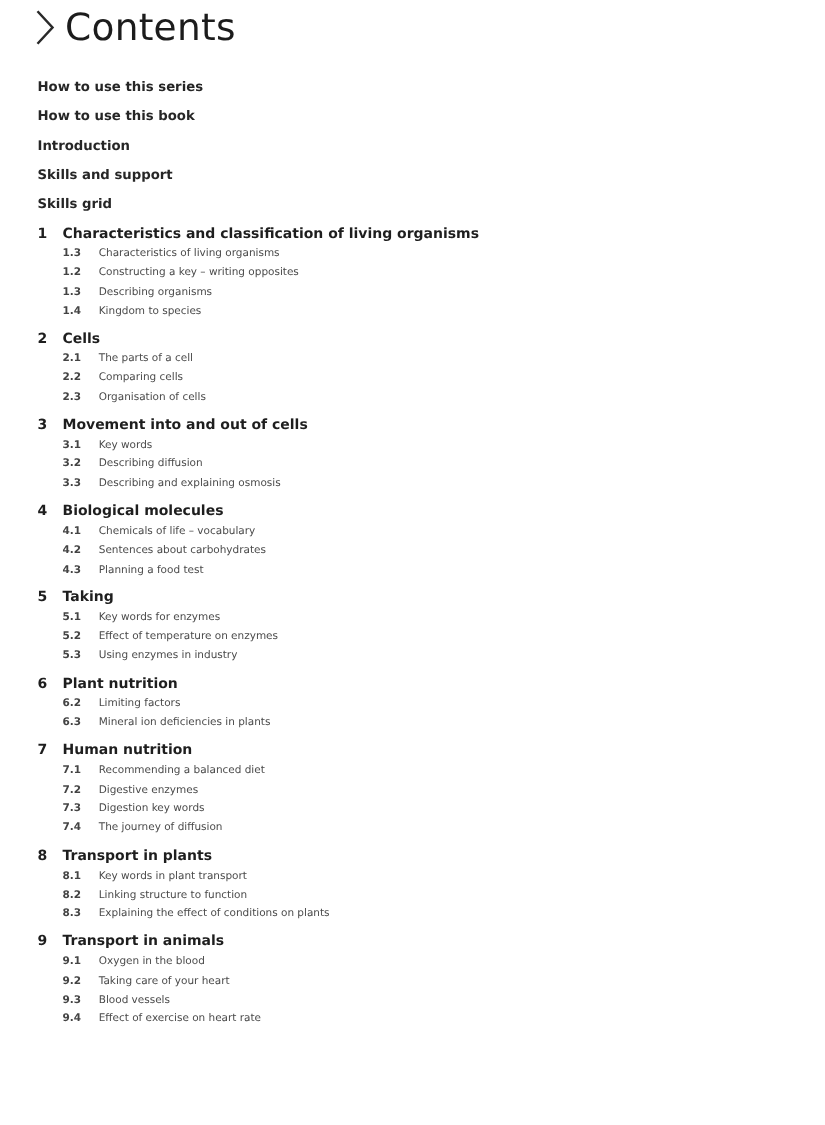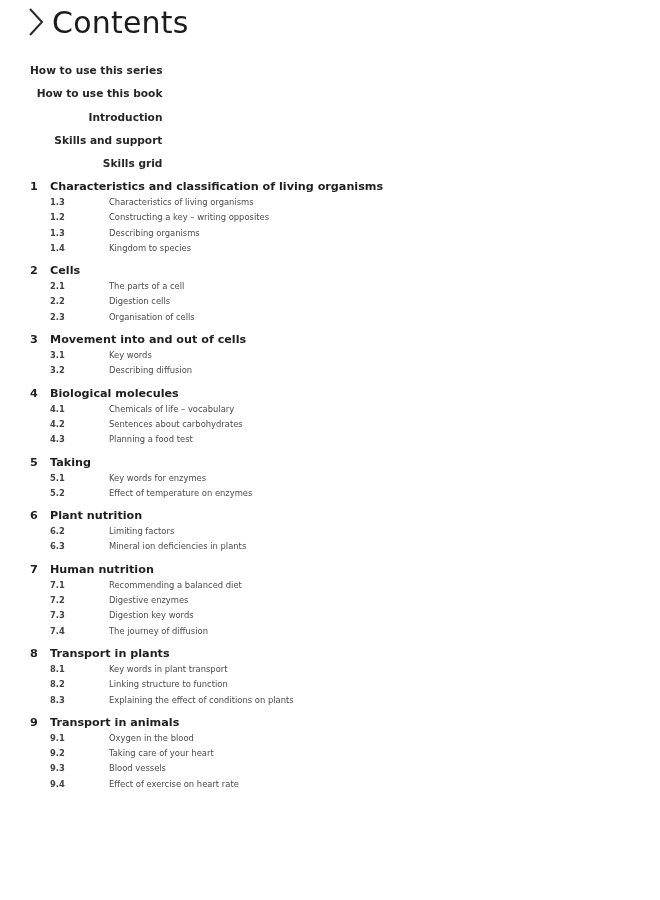--- a/index.html
+++ b/index.html
@@ -2,29 +2,29 @@
 <html><head>
 <meta charset="utf-8">
 <style>
   html, body { margin: 0; padding: 0; background: #ffffff; }
   body { width: 660px; height: 900px; position: relative; overflow: hidden;
          font-family: "DejaVu Sans", "Liberation Sans", sans-serif; color: #1a1a1a; }
   .title { position: absolute; left: 26px; top: 2px; height: 40px; display: flex; align-items: center; }
   .title .chev { width: 20px; height: 34px; display: inline-block; margin-right: 6px; }
   .title .text { font-size: 30px; font-weight: normal; color: #1c1c1c; letter-spacing: 0.2px; text-align: center; }
   .front { position: absolute; left: 30px; top: 62px; }
-  .front .item { font-size: 10.6px; font-weight: bold; color: #262626; height: 23.3px; line-height: 16px; white-space: nowrap; text-align: right; }
+  .front .item { font-size: 10.6px; font-weight: bold; color: #262626; height: 23.3px; line-height: 16px; white-space: nowrap; }
   .chapters { position: absolute; left: 30px; top: 178px; }
   .chapter { margin-bottom: 0; }
   .ch-head { display: flex; font-size: 11.2px; font-weight: bold; color: #1e1e1e; height: 17px; line-height: 17px; white-space: nowrap; }
   .ch-head .num { width: 20px; }
   .subs { padding-left: 20px; }
   .sub { display: flex; height: 15.3px; line-height: 15px; white-space: nowrap; }
   .sub .snum { width: 29px; font-size: 8.4px; font-weight: bold; color: #444; }
-  .sub .stitle { font-size: 8.4px; color: #4a4a4a; margin-left: 30px; }
+  .sub .stitle { font-size: 8.4px; color: #4a4a4a; }
   .chapter-gap { height: 6px; }
 </style>
 </head>
 <body>
 
 <div class="title">
   <svg class="chev" viewBox="0 0 20 34">
     <polyline points="4,4 16,17 4,30" fill="none" stroke="#2a2a2a" stroke-width="2"></polyline>
   </svg>
   <span class="text">Contents</span>
@@ -69,21 +69,21 @@
         <span class="num">2</span>
         <span class="ctitle">Cells</span>
       </div>
       <div class="subs">
         <div class="sub">
           <span class="snum">2.1</span>
           <span class="stitle">The parts of a cell</span>
         </div>
         <div class="sub">
           <span class="snum">2.2</span>
-          <span class="stitle">Digestion cells</span>
+          <span class="stitle">Comparing cells</span>
         </div>
         <div class="sub">
           <span class="snum">2.3</span>
           <span class="stitle">Organisation of cells</span>
         </div>
       </div>
       <div class="chapter-gap"></div>
     </div>
     <div class="chapter">
       <div class="ch-head">
@@ -92,20 +92,24 @@
       </div>
       <div class="subs">
         <div class="sub">
           <span class="snum">3.1</span>
           <span class="stitle">Key words</span>
         </div>
         <div class="sub">
           <span class="snum">3.2</span>
           <span class="stitle">Describing diffusion</span>
         </div>
+        <div class="sub">
+          <span class="snum">3.3</span>
+          <span class="stitle">Describing and explaining osmosis</span>
+        </div>
       </div>
       <div class="chapter-gap"></div>
     </div>
     <div class="chapter">
       <div class="ch-head">
         <span class="num">4</span>
         <span class="ctitle">Biological molecules</span>
       </div>
       <div class="subs">
         <div class="sub">
@@ -130,20 +134,24 @@
       </div>
       <div class="subs">
         <div class="sub">
           <span class="snum">5.1</span>
           <span class="stitle">Key words for enzymes</span>
         </div>
         <div class="sub">
           <span class="snum">5.2</span>
           <span class="stitle">Effect of temperature on enzymes</span>
         </div>
+        <div class="sub">
+          <span class="snum">5.3</span>
+          <span class="stitle">Using enzymes in industry</span>
+        </div>
       </div>
       <div class="chapter-gap"></div>
     </div>
     <div class="chapter">
       <div class="ch-head">
         <span class="num">6</span>
         <span class="ctitle">Plant nutrition</span>
       </div>
       <div class="subs">
         <div class="sub">

